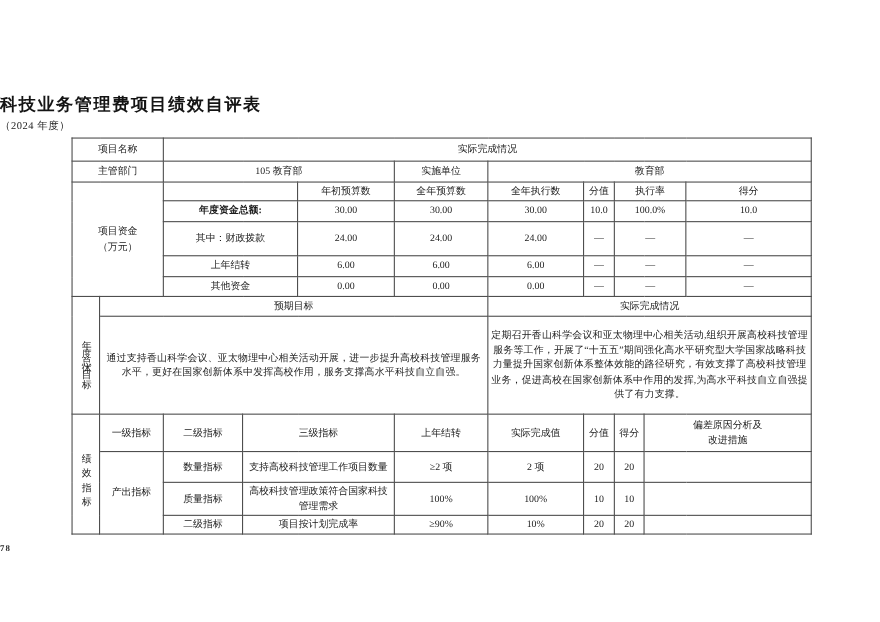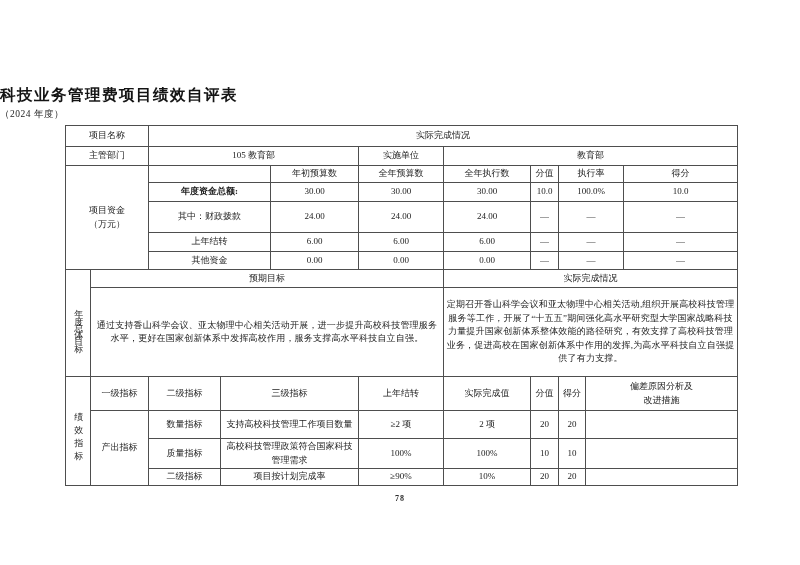--- a/index.html
+++ b/index.html
@@ -57,21 +57,20 @@
     writing-mode:vertical-lr;
     text-orientation:upright;
     text-align:center;
     padding:0;
   }
   td.v6 { letter-spacing:7px; }
   td.v4 { letter-spacing:13px; }
   .pageno {
     position:absolute;
     left:0; right:0; top:494px;
-    text-align:center;
     font-size:8px;
     font-weight:bold;
     letter-spacing:1px;
     color:#2a2a2a;
   }
 </style>
 </head>
 <body>
 
 <div class="page">

